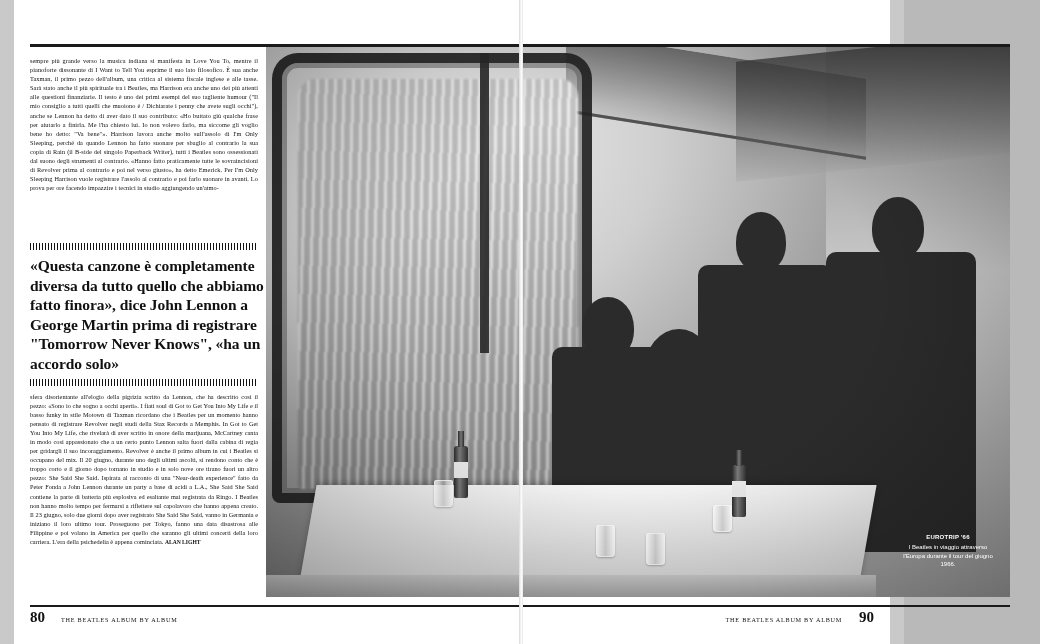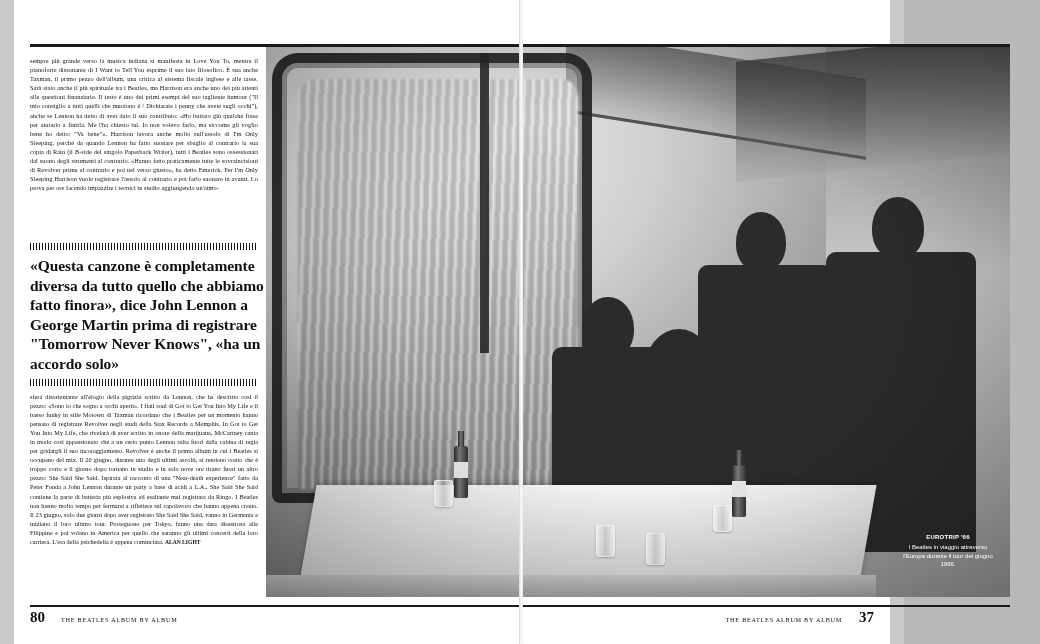--- a/index.html
+++ b/index.html
@@ -243,16 +243,16 @@
     <div class="ct">EUROTRIP '66</div>
     <div>I Beatles in viaggio attraverso l'Europa durante il tour del giugno 1966.</div>
   </div>
 
   <div class="gutter"></div>
 
   <div class="footer-rule-l"></div>
   <div class="footer-rule-r"></div>
   <div class="folio-l">80</div>
   <div class="foot-title-l">THE BEATLES ALBUM BY ALBUM</div>
-  <div class="folio-r">37</div>
+  <div class="folio-r">90</div>
   <div class="foot-title-r">THE BEATLES ALBUM BY ALBUM</div>
 
 </div>
 
 </body></html>

